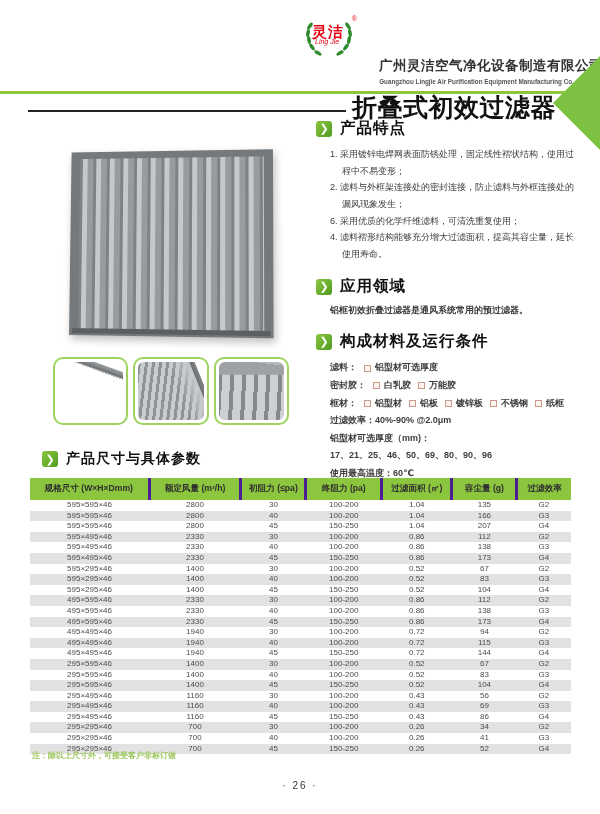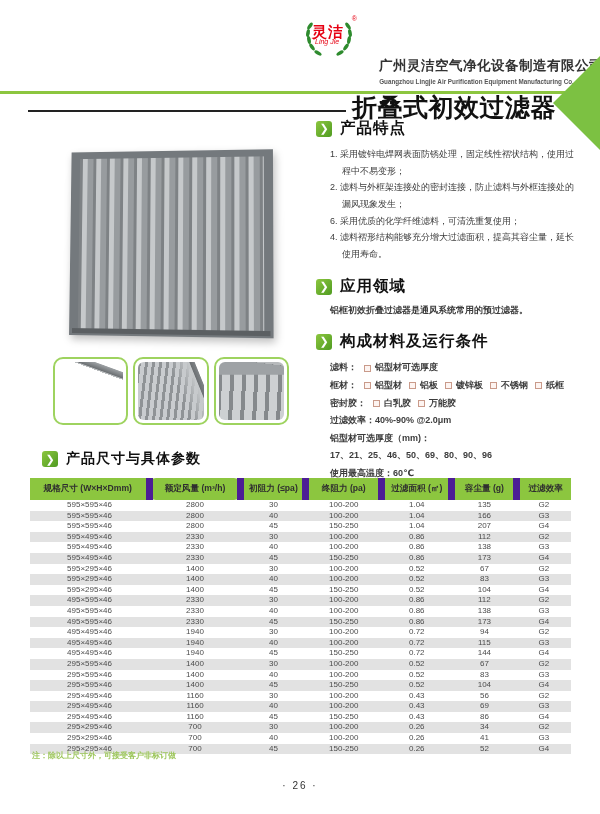--- a/index.html
+++ b/index.html
@@ -51,21 +51,21 @@
   .mat-block { margin-left:14px; }
   .mat-row { font-size:9px; color:#3c3c3c; font-weight:bold; line-height:1.95; display:flex; align-items:center; flex-wrap:nowrap; }
   .mat-label { white-space:nowrap; }
   .cbx { display:inline-block; width:7px; height:7px; border:1px solid #c99a8a; background:#fdf4f1; margin:0 4px 0 7px; flex:none; }
   .mat-line { font-size:9px; color:#3c3c3c; font-weight:bold; line-height:1.95; }
 
   
   .table-head { position:absolute; left:42px; top:450px; }
   .spec-wrap { position:absolute; left:30px; top:478px; width:541px; }
   table { width:100%; border-collapse:collapse; }
-  thead th { background:#8cc63f; color:#2f2f2f; font-size:8.6px; font-weight:bold; height:22px; border-right:7px solid #4c1d95; }
+  thead th { background:#8cc63f; color:#2f2f2f; font-size:8.6px; font-weight:bold; height:22px; border-right:3px solid #4c1d95; }
   thead th:last-child { border-right:none; }
   tbody td { font-size:8px; color:#4c4c4c; text-align:center; height:10.6px; line-height:10.6px; padding:0; }
   tbody tr.alt { background:#e2e2e2; }
   .note { position:absolute; left:32px; top:750px; font-size:8px; color:#9cc65a; font-weight:bold; }
 
   .page-num { position:absolute; left:0; top:780px; width:600px; text-align:center; font-size:10px; color:#333; letter-spacing:2px; }
 </style>
 </head>
 <body>
 
@@ -142,57 +142,57 @@
       <span class="chev">❯</span>
       <span class="sec-title">构成材料及运行条件</span>
     </div>
     <div class="mat-block">
         <div class="mat-row">
           <span class="mat-label">滤料：</span>
           <span class="cbx"></span>
           <span>铝型材可选厚度</span>
         </div>
         <div class="mat-row">
-          <span class="mat-label">框材：</span>
-          <span class="cbx"></span>
-          <span>铝型材</span>
-          <span class="cbx"></span>
-          <span>铝板</span>
-          <span class="cbx"></span>
-          <span>镀锌板</span>
-          <span class="cbx"></span>
-          <span>不锈钢</span>
-          <span class="cbx"></span>
-          <span>纸框</span>
+          <span class="mat-label">密封胶：</span>
+          <span class="cbx"></span>
+          <span>白乳胶</span>
+          <span class="cbx"></span>
+          <span>万能胶</span>
         </div>
         <div class="mat-row">
-          <span class="mat-label">密封胶：</span>
-          <span class="cbx"></span>
-          <span>白乳胶</span>
-          <span class="cbx"></span>
-          <span>万能胶</span>
+          <span class="mat-label">框材：</span>
+          <span class="cbx"></span>
+          <span>铝型材</span>
+          <span class="cbx"></span>
+          <span>铝板</span>
+          <span class="cbx"></span>
+          <span>镀锌板</span>
+          <span class="cbx"></span>
+          <span>不锈钢</span>
+          <span class="cbx"></span>
+          <span>纸框</span>
         </div>
         <div class="mat-line">过滤效率：40%-90% @2.0μm</div>
         <div class="mat-line">铝型材可选厚度（mm)：</div>
         <div class="mat-line">17、21、25、46、50、69、80、90、96</div>
         <div class="mat-line">使用最高温度：60℃</div>
         <div class="mat-line">使用最高湿度：纸框：90%　 其他框：100%</div>
       </div>
   </div>
 
   <div class="table-head sec-head">
     <span class="chev">❯</span>
     <span class="sec-title" style="font-size:14px;">产品尺寸与具体参数</span>
   </div>
   <div class="spec-wrap">
     <table>
       <thead>
           <tr>
             <th style="width: 22%;">规格尺寸 (W×H×Dmm)</th>
-            <th style="width: 17%; border-radius: 7px;">额定风量 (m³/h)</th>
+            <th style="width: 17%;">额定风量 (m³/h)</th>
             <th style="width: 12%;">初阻力 (≤pa)</th>
             <th style="width: 14%;">终阻力 (pa)</th>
             <th style="width: 13%;">过滤面积 (㎡)</th>
             <th style="width: 12%;">容尘量 (g)</th>
             <th style="width: 10%;">过滤效率</th>
           </tr>
         </thead>
       <tbody>
           <tr>
             <td>595×595×46</td>

